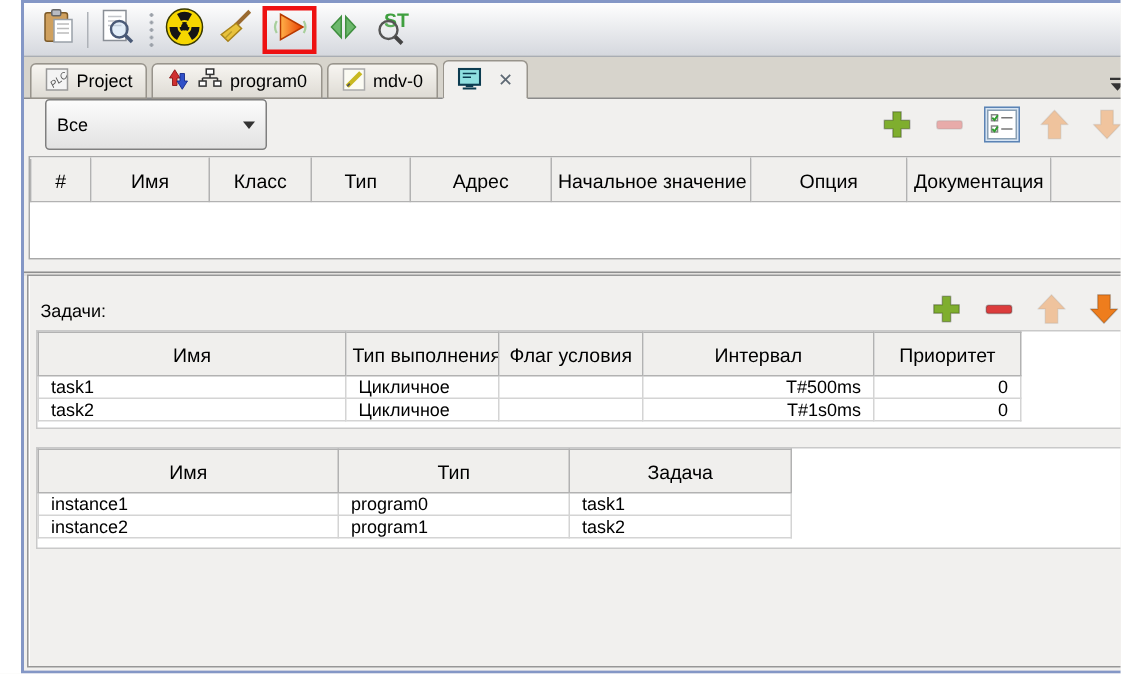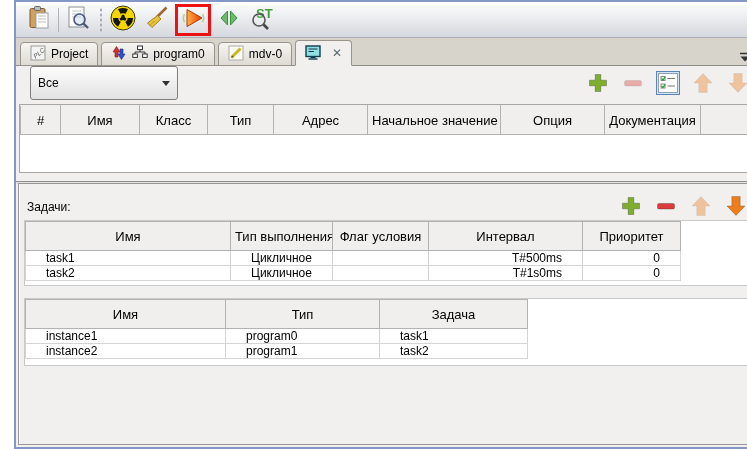--- a/index.html
+++ b/index.html
@@ -50,21 +50,21 @@
   .ic-arrow{color:var(--arrow_orange,#ee7d1d);}
   
   .vars-wrap{margin:4px 3px 0 3px;border:1px solid #a8a8a8;background:#fff;}
   .gap8{height:8px;}
   .sash{height:3px;border-top:1px solid #8f8f8f;background:#e4e2df;cursor:row-resize;}
   
   table{border-collapse:collapse;table-layout:fixed;font-size:12px;}
   th{background:#f0efed;border:1px solid #b2b2b2;height:29px;font-weight:normal;
     font-size:13px;text-align:center;padding:0 4px;overflow:hidden;white-space:nowrap;}
   th.filler{background:#f0efed;border-color:#f0efed;border-bottom-color:#a8a8a8;}
-  td{border:1px solid #d4d4d4;height:15px;padding:0 20px;background:#fff;
+  td{border:1px solid #d4d4d4;height:15px;padding:0 8px;background:#fff;
     overflow:hidden;white-space:nowrap;}
   td.r{text-align:right;}
   .vars-wrap table{width:741px;}
   .vars-wrap th{border-top-color:#f0efed;}
   .vars-body{height:37px;background:#fff;}
   
   .lower{position:absolute;top:117px;left:2px;right:2px;bottom:2px;background:#f1f0ee;
     border:1px solid #979797;box-shadow:inset 1px 0 0 #fff;}
   .sec-head{height:34px;display:flex;align-items:flex-end;padding:0 8px;position:relative;}
   .sec-head.small{height:30px;}

